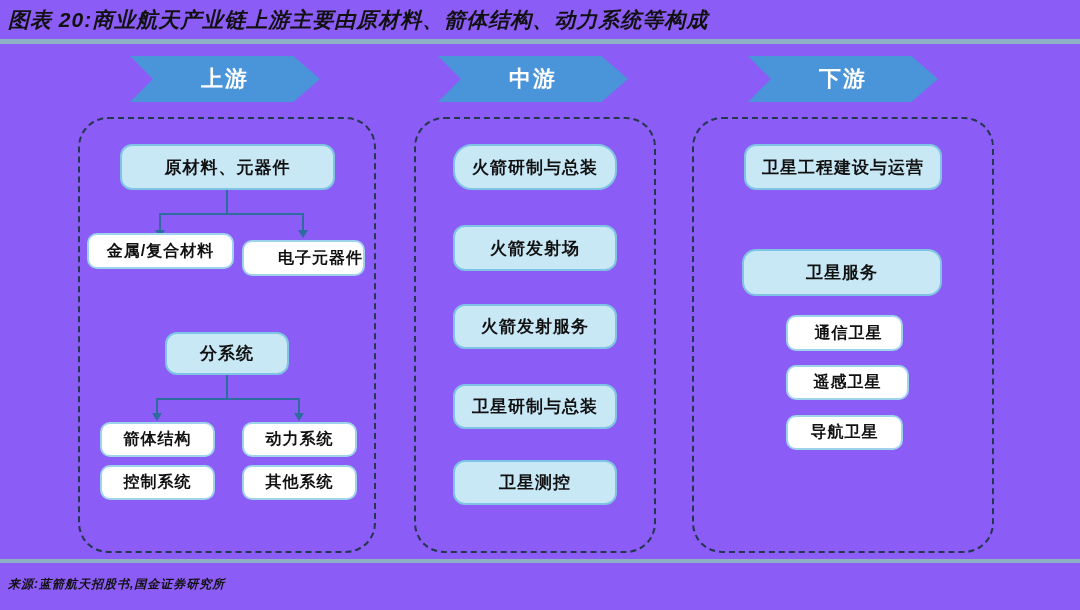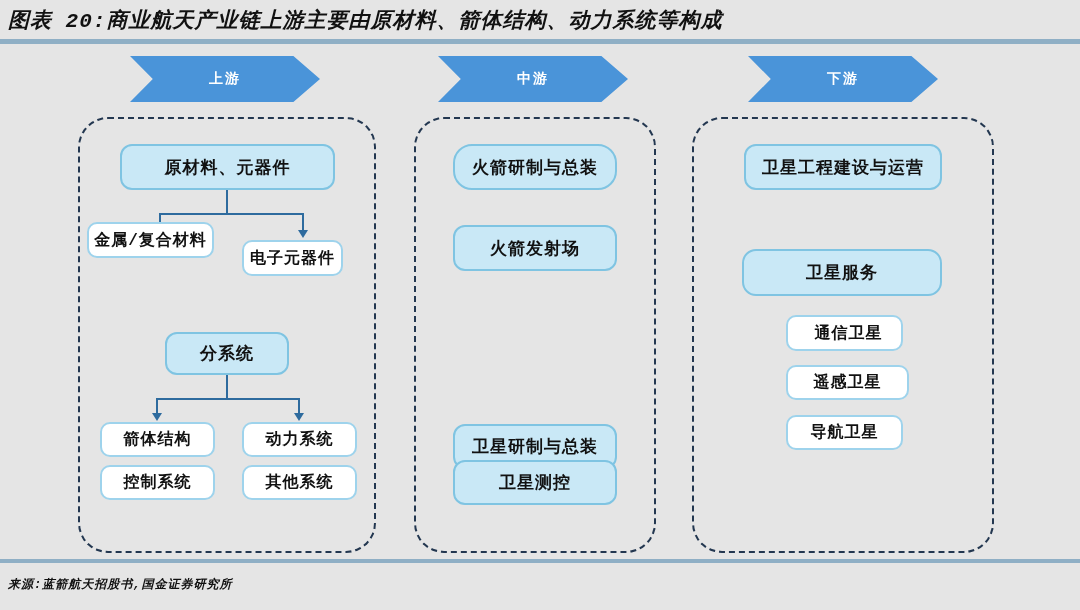--- a/index.html
+++ b/index.html
@@ -1,27 +1,27 @@
 <!DOCTYPE html>
 <html style="--arrow-blue: #4a94d9; --box-fill: #c9e8f6; --box-border: #7fc4e2; --outline-border: #9ed3ec; --connector: #2e6b9e; --dashed-border: #233750; --divider: #8fafc5; --text: #111111;"><head>
 <meta charset="utf-8">
 <style>
   html,body{margin:0;padding:0;background:#fff;}
-  .page{position:relative;width:1080px;height:610px;background:#e5e5e5;
-        font-family:Liberation Mono, monospace;color:var(--text,#111);overflow:hidden;}
+  .page{position:relative;width:1080px;height:610px;background:#8b5cf6;
+        font-family:Liberation Sans, sans-serif;color:var(--text,#111);overflow:hidden;}
   .title{position:absolute;left:8px;top:6px;font-size:21px;font-weight:bold;font-style:italic;letter-spacing:1px;}
   .rule{position:absolute;left:0;width:1080px;background:var(--divider,#8fafc5);}
   .rule.top{top:39px;height:5px;}
   .rule.bottom{top:559px;height:4px;}
   .source{position:absolute;left:8px;top:576px;font-size:12px;font-weight:bold;font-style:italic;letter-spacing:1px;}
 
   .chev{position:absolute;top:56px;width:190px;height:46px;background:var(--arrow-blue,#4a94d9);
         clip-path:polygon(0 0,86% 0,100% 50%,86% 100%,0 100%,12% 50%);
         display:flex;align-items:center;justify-content:center;}
-  .chev span{color:#fff;font-size:14px;font-weight:bold;letter-spacing:2px;}
+  .chev span{color:#fff;font-size:22px;font-weight:bold;letter-spacing:2px;}
 
   .panel{position:absolute;top:117px;height:432px;border:2px dashed var(--dashed-border,#233750);border-radius:30px;}
 
   .box{position:absolute;display:flex;align-items:center;justify-content:center;
        font-weight:bold;text-align:center;letter-spacing:1px;box-sizing:border-box;}
   .filled{background:var(--box-fill,#c9e8f6);border:2px solid var(--box-border,#7fc4e2);border-radius:12px;font-size:17px;}
   .outline{background:#ffffff;border:2px solid var(--outline-border,#9ed3ec);border-radius:10px;font-size:16px;}
 
   .vline{position:absolute;width:2px;background:var(--connector,#2e6b9e);}
   .hline{position:absolute;height:2px;background:var(--connector,#2e6b9e);}
@@ -51,24 +51,24 @@
       <span>原材料、元器件</span>
     </div>
 
     <div class="vline" style="left:146px;top:71px;height:25px;"></div>
     <div class="hline" style="left:80px;top:94px;width:144px;"></div>
     <div class="vline" style="left:79px;top:94px;height:19px;"></div>
     <div class="vline" style="left:222px;top:94px;height:19px;"></div>
     <div class="ah" style="left:75px;top:111px;"></div>
     <div class="ah" style="left:218px;top:111px;"></div>
 
-    <div class="box outline" style="left:7px;top:103px;width:127px;height:36px;">
+    <div class="box outline" style="left:7px;top:114px;width:147px;height:36px;">
       <span>金属/复合材料</span>
     </div>
-    <div class="box outline" style="left:162px;top:121px;width:101px;height:36px;">
+    <div class="box outline" style="left:162px;top:121px;width:123px;height:36px;justify-content:flex-end;">
       <span>电子元器件</span>
     </div>
 
     <div class="box filled" style="left:85px;top:213px;width:124px;height:43px;">
       <span>分系统</span>
     </div>
 
     <div class="vline" style="left:146px;top:256px;height:25px;"></div>
     <div class="hline" style="left:77px;top:279px;width:143px;"></div>
     <div class="vline" style="left:76px;top:279px;height:17px;"></div>
@@ -90,21 +90,24 @@
     </div>
   </div>
 
   <div class="panel" style="left:414px;width:238px;">
     <div class="box filled" style="left:37px;top:25px;width:164px;height:46px;border-radius:19px;">
       <span>火箭研制与总装</span>
     </div>
     <div class="box filled" style="left:37px;top:106px;width:164px;height:46px;">
       <span>火箭发射场</span>
     </div>
-    <div class="box filled" style="left:37px;top:265px;width:164px;height:45px;margin-top:40px;">
+    <div class="box filled" style="left:37px;top:185px;width:164px;height:45px;">
+      <span>火箭发射服务</span>
+    </div>
+    <div class="box filled" style="left:37px;top:265px;width:164px;height:45px;">
       <span>卫星研制与总装</span>
     </div>
     <div class="box filled" style="left:37px;top:341px;width:164px;height:45px;">
       <span>卫星测控</span>
     </div>
   </div>
 
   <div class="panel" style="left:692px;width:298px;">
     <div class="box filled" style="left:50px;top:25px;width:198px;height:46px;">
       <span>卫星工程建设与运营</span>

